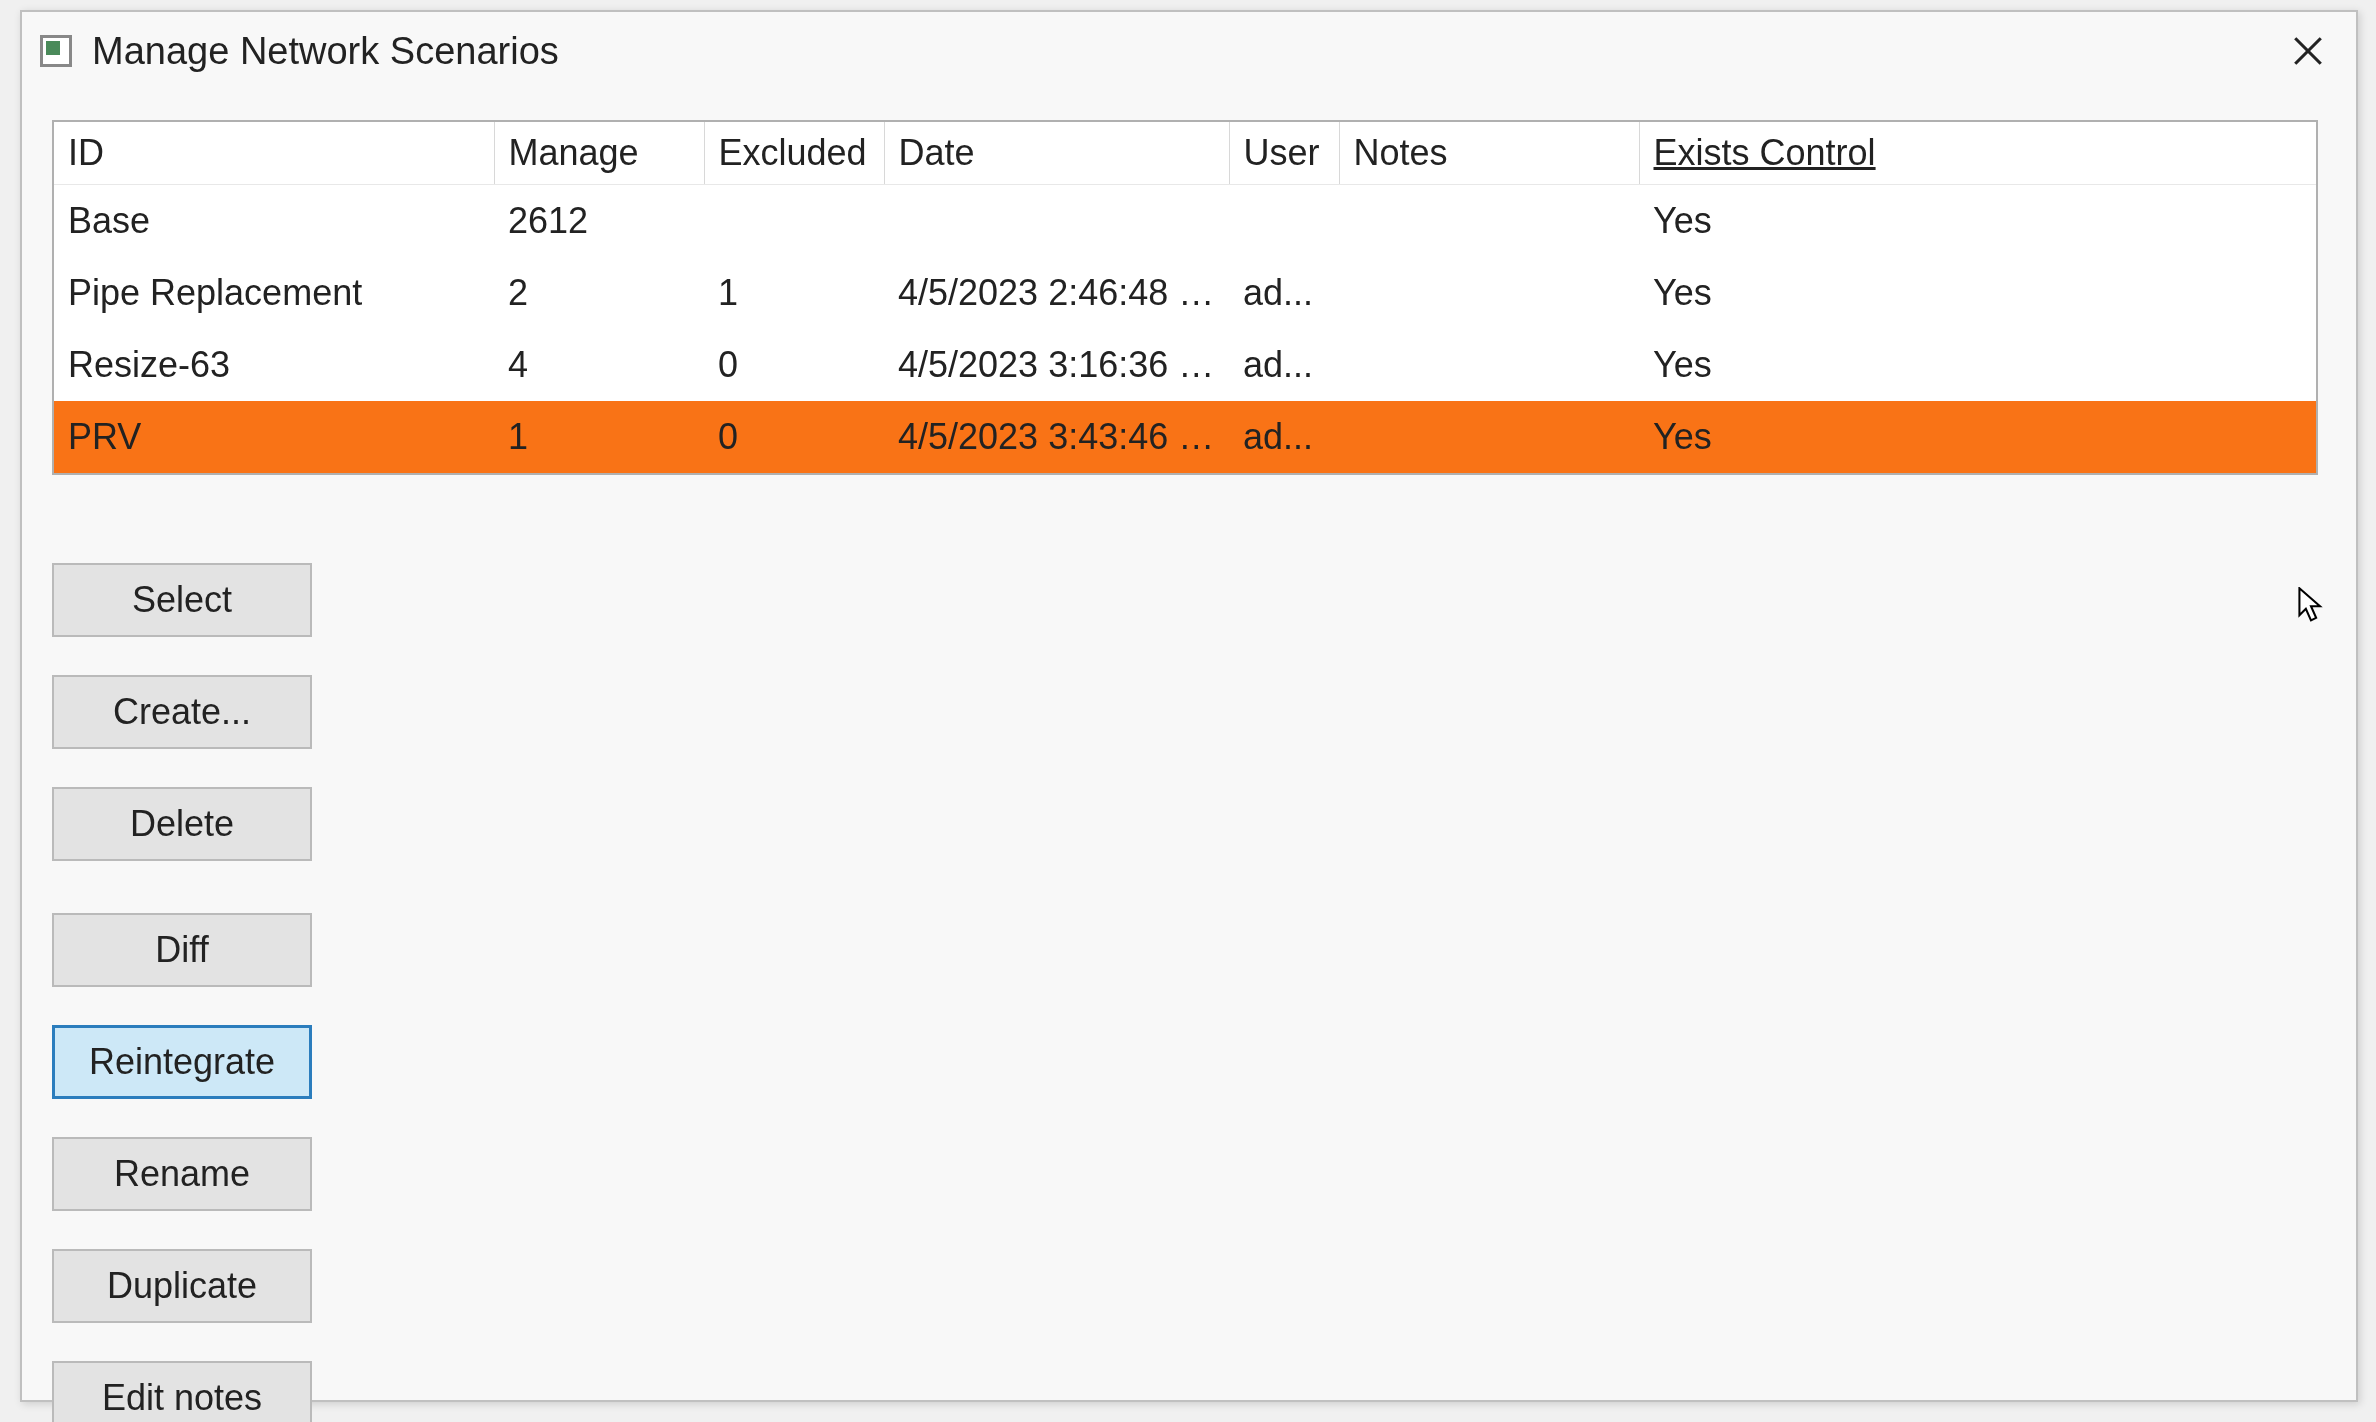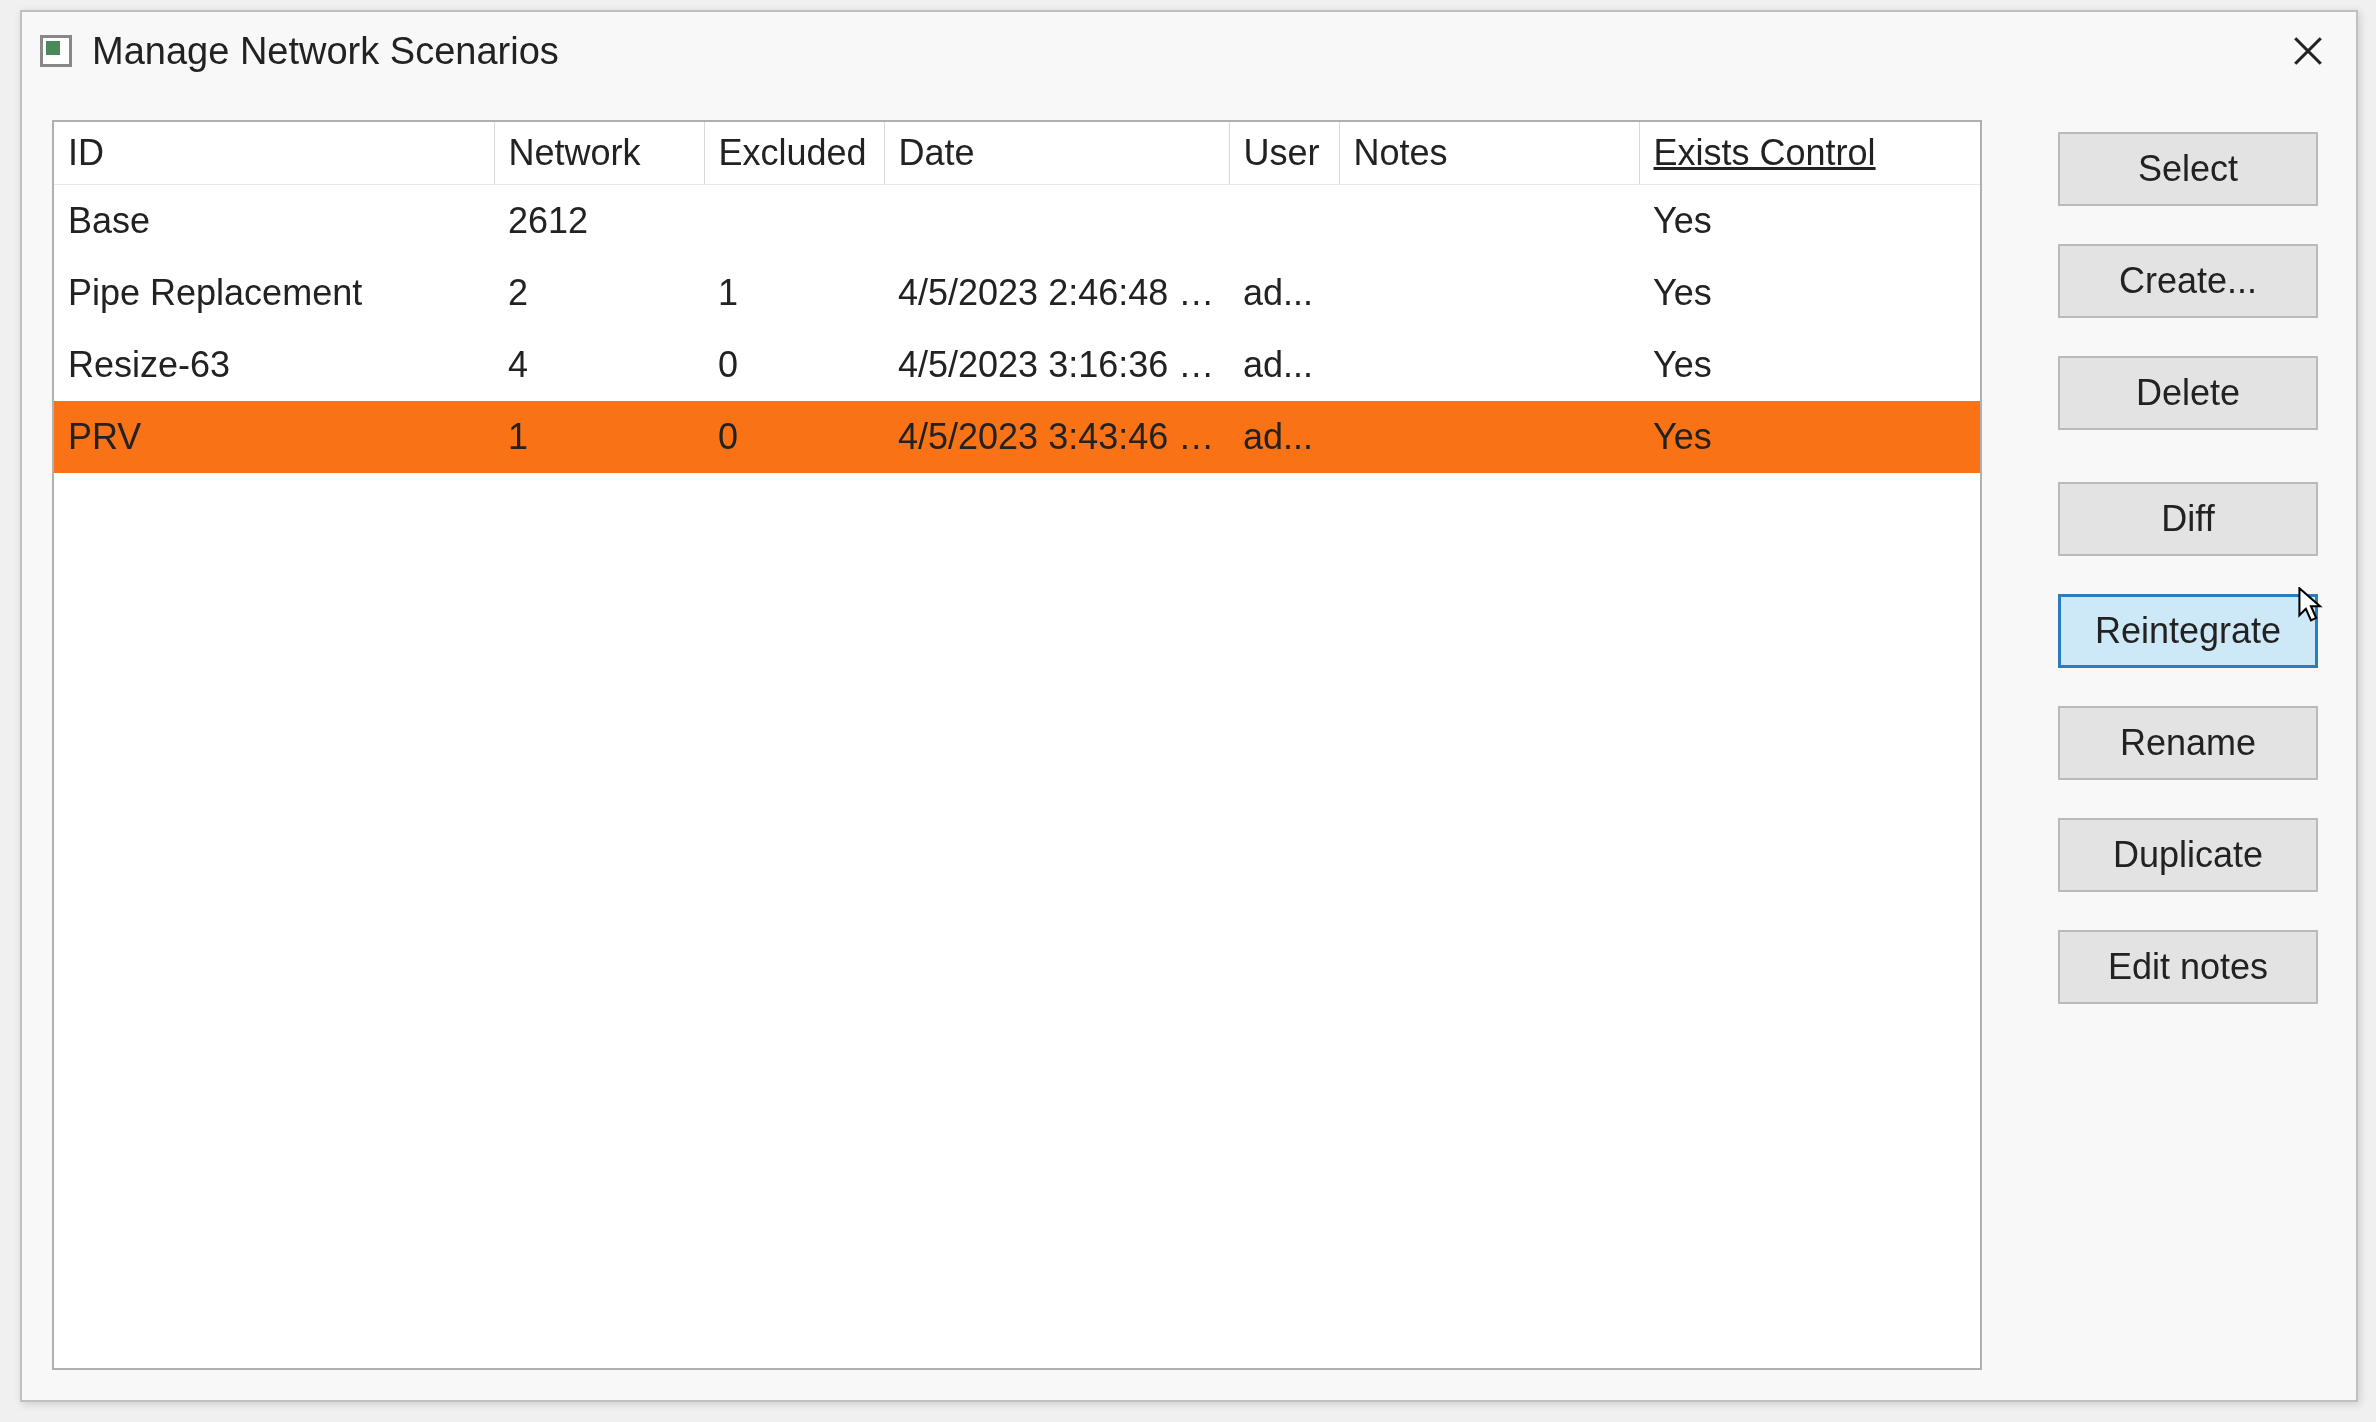--- a/index.html
+++ b/index.html
@@ -62,20 +62,21 @@
     justify-content: center;
     cursor: pointer;
     color: #222;
     line-height: 1;
   }
   .content {
     display: flex;
     padding: 30px 38px 30px 30px;
     gap: 76px;
     height: calc(100% - 78px);
+    flex-direction: column;
   }
   .table-wrap {
     flex: 1;
     border: 2px solid #b0b0b0;
     background: #fff;
   }
   .tbl {
     width: 100%;
     border-collapse: collapse;
     table-layout: fixed;
@@ -169,21 +170,21 @@
     </div>
   </div>
 
   <div class="content">
 
     <div class="table-wrap">
       <table class="tbl">
         <thead>
           <tr>
             <th class="col-id">ID</th>
-            <th class="col-objects">Network</th>
+            <th class="col-objects">Manage</th>
             <th class="col-excl">Excluded</th>
             <th class="col-date">Date</th>
             <th class="col-user">User</th>
             <th class="col-notes">Notes</th>
             <th class="col-exists">Exists Control</th>
           </tr>
         </thead>
         <tbody id="tbody">
             <tr>
               <td>Base</td>

